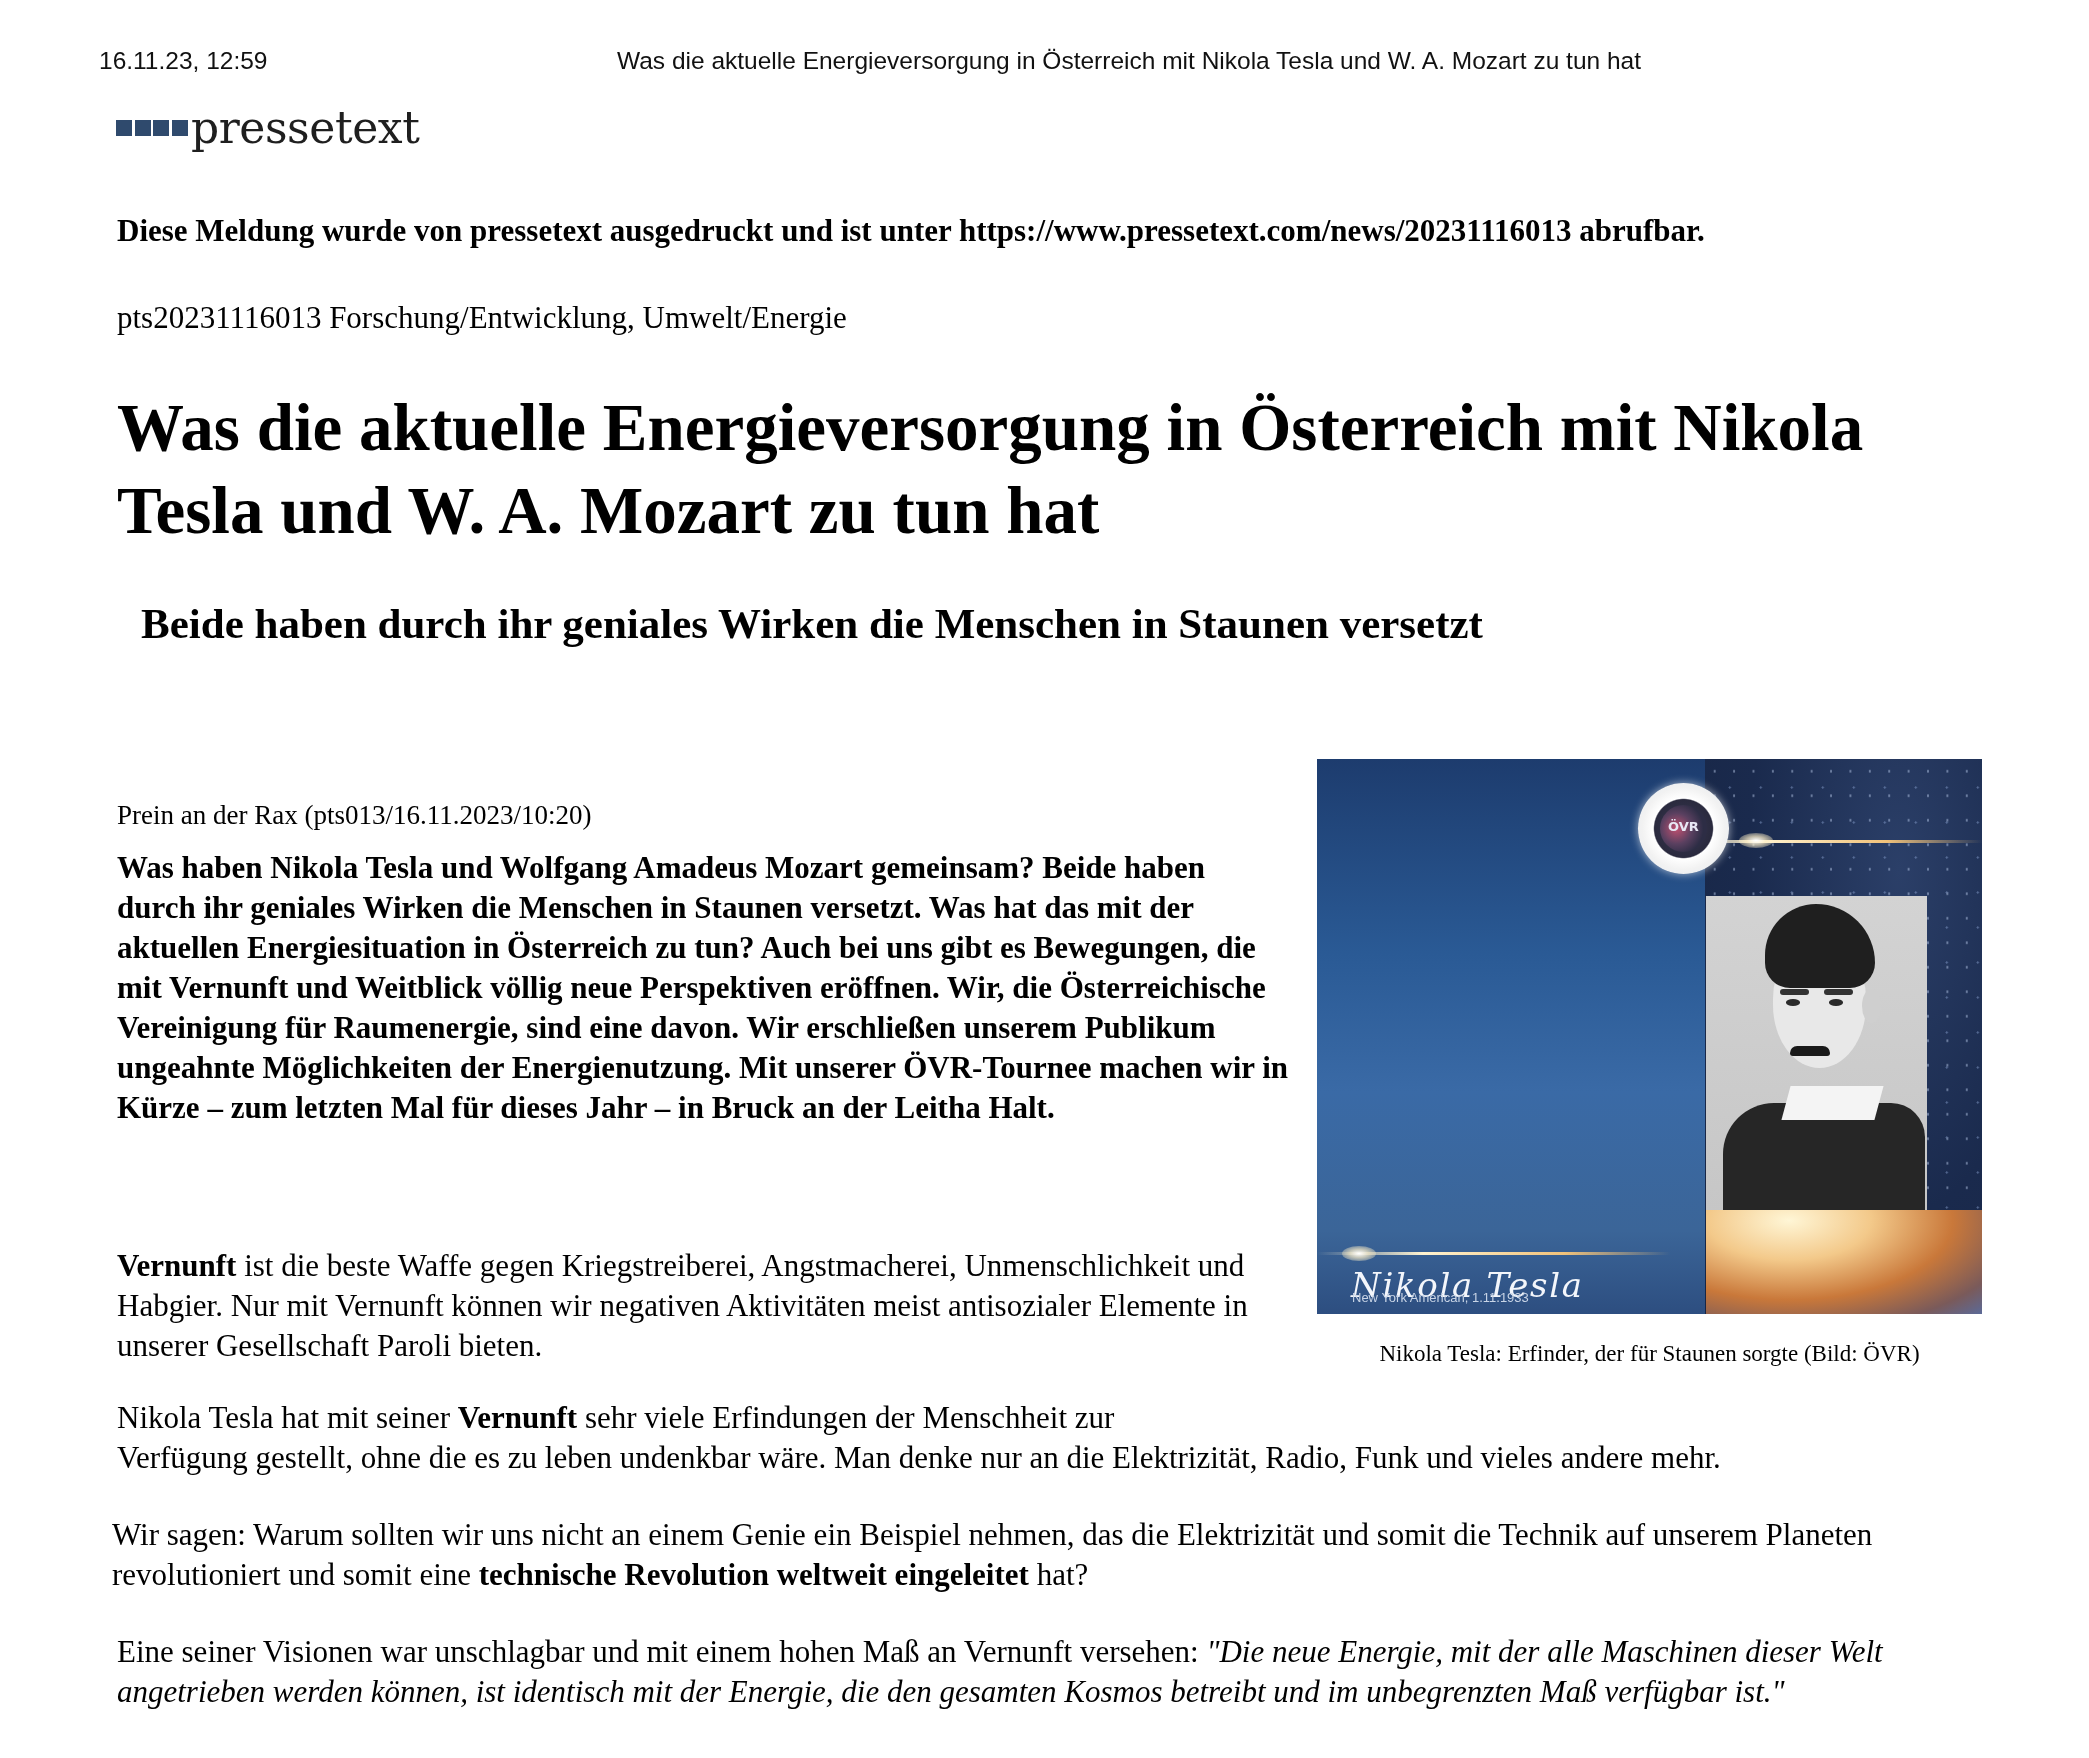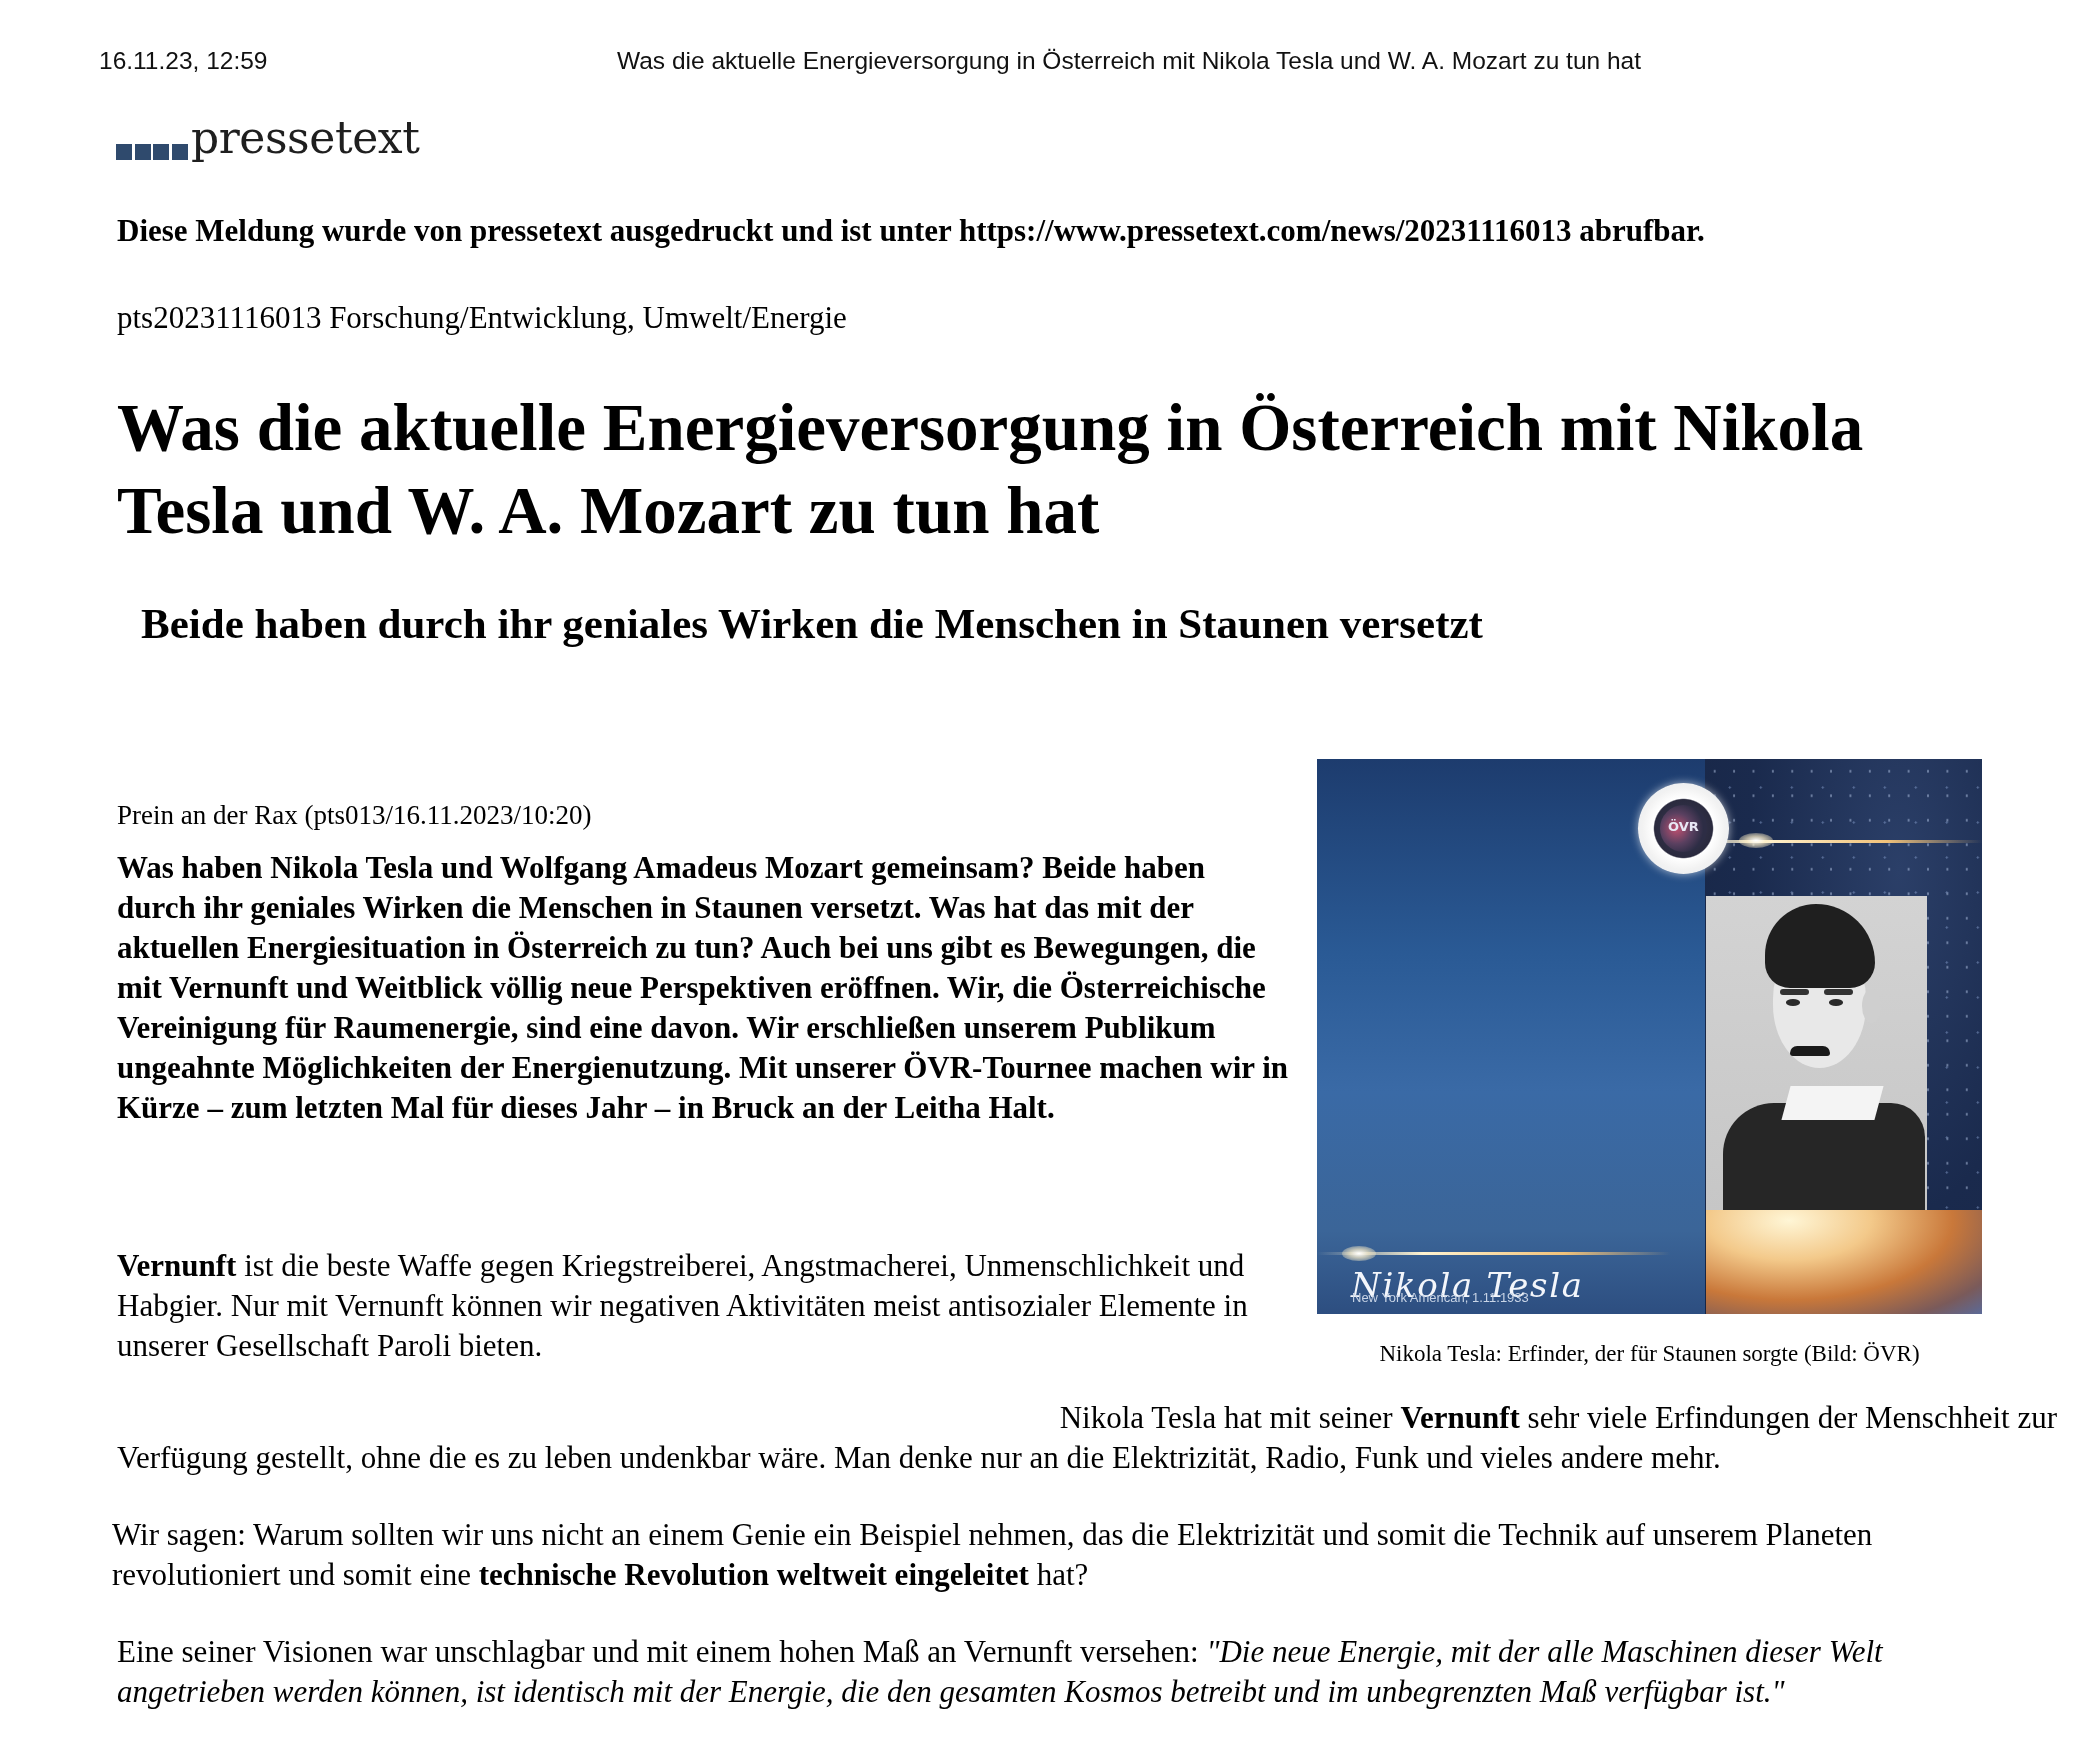--- a/index.html
+++ b/index.html
@@ -4,40 +4,40 @@
 <style>
   * { margin: 0; padding: 0; box-sizing: border-box; }
   html, body { width: 2090px; height: 1758px; background: #ffffff; overflow: hidden; }
   body { position: relative; color: #000; font-family: "Liberation Serif", "DejaVu Serif", serif; }
 
   .print-header { position: absolute; top: 47px; left: 0; width: 2090px; height: 34px;
     font-family: "Liberation Sans", "DejaVu Sans", sans-serif; font-size: 24.5px; color: #111; }
   .print-date { position: absolute; left: 91px; top: 0; margin-left: 8px; }
   .print-title { position: absolute; left: 617px; top: 0; white-space: nowrap; }
 
-  .logo { position: absolute; left: 116px; top: 106px; height: 54px; display: flex; align-items: flex-end; }
+  .logo { position: absolute; left: 116px; top: 106px; height: 54px; display: flex; align-items: flex-start; }
   .logo-squares { display: flex; gap: 2.5px; margin-top: 13.5px; }
   .logo-sq { width: 16px; height: 16px; background: #2f4a6d; }
   .logo-text { font-family: "DejaVu Serif", "Liberation Serif", serif; font-size: 44px; color: #1f1f1f;
     line-height: 44px; margin-left: 3.4px; letter-spacing: -0.4px; }
 
   .notice { position: absolute; left: 117px; top: 213px; font-size: 31px; font-weight: bold; white-space: nowrap; }
   .category { position: absolute; left: 117px; top: 300px; font-size: 31px; white-space: nowrap; }
 
   .headline { position: absolute; left: 117px; top: 386px; width: 1906px; font-size: 67px; font-weight: bold;
     line-height: 83px; }
   .subheadline { position: absolute; left: 117px; top: 599px; font-size: 43px; font-weight: bold; white-space: nowrap; margin-left: 24px; }
 
   .dateline { position: absolute; left: 117px; top: 800px; font-size: 27px; }
 
   .lead { position: absolute; left: 117px; top: 848px; width: 1172px; font-size: 31px; font-weight: bold;
     line-height: 40px; }
   .p1 { position: absolute; left: 117px; top: 1246px; width: 1164px; font-size: 31px; line-height: 40px; }
   .p2 { position: absolute; left: 117px; top: 1398px; width: 1940px; font-size: 31px; line-height: 40px; }
-  .p2 .l1 { display: block; text-align: right; }
+  .p2 .l1 { display: block; }
   .p3 { position: absolute; left: 112px; top: 1515px; width: 1923px; font-size: 31px; line-height: 40px; }
   .p4 { position: absolute; left: 117px; top: 1632px; width: 1889px; font-size: 31px; line-height: 40px; }
   .p4 .quote { font-style: italic; }
   b { font-weight: bold; }
 
   
   .figure { position: absolute; left: 1317px; top: 759px; width: 665px; height: 555px; overflow: hidden;
     background: linear-gradient(180deg, #1d3c6e 0%, #2a5a95 35%, #3a6aa6 60%, #3b6598 85%, #2d4e80 100%); }
   .fig-space { position: absolute; right: 0; top: 0; width: 277px; height: 100%;
     background: radial-gradient(ellipse at 70% 20%, #2b3f68 0%, #1a2a4d 55%, #182645 100%); }

